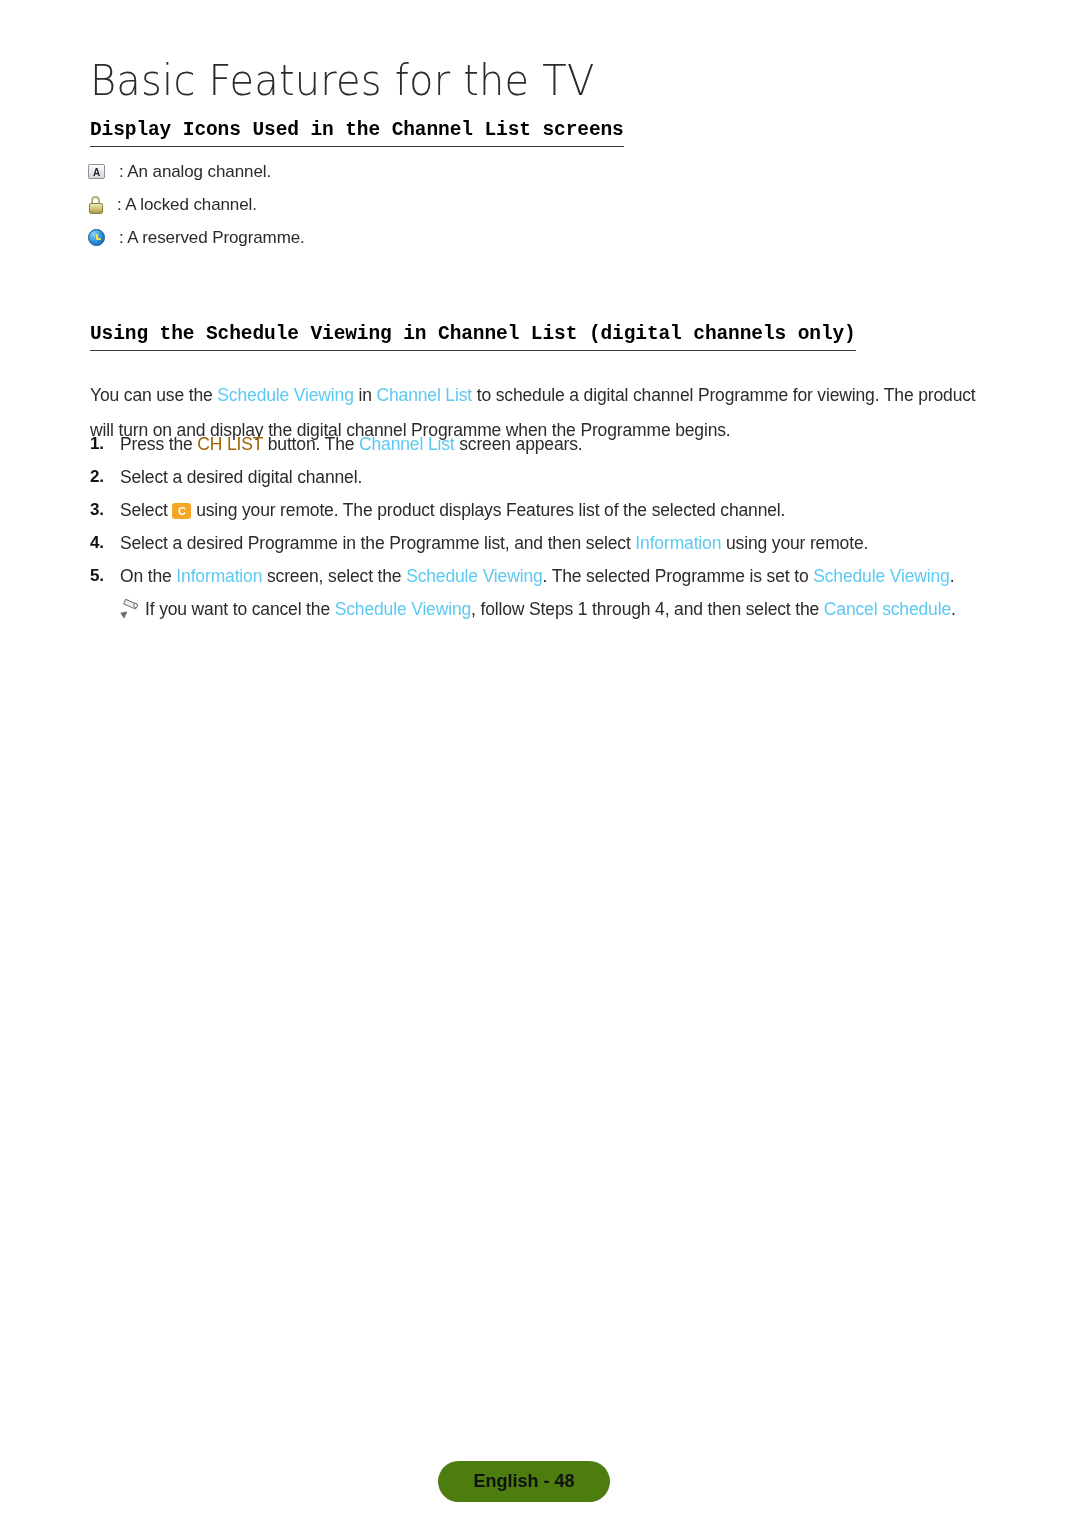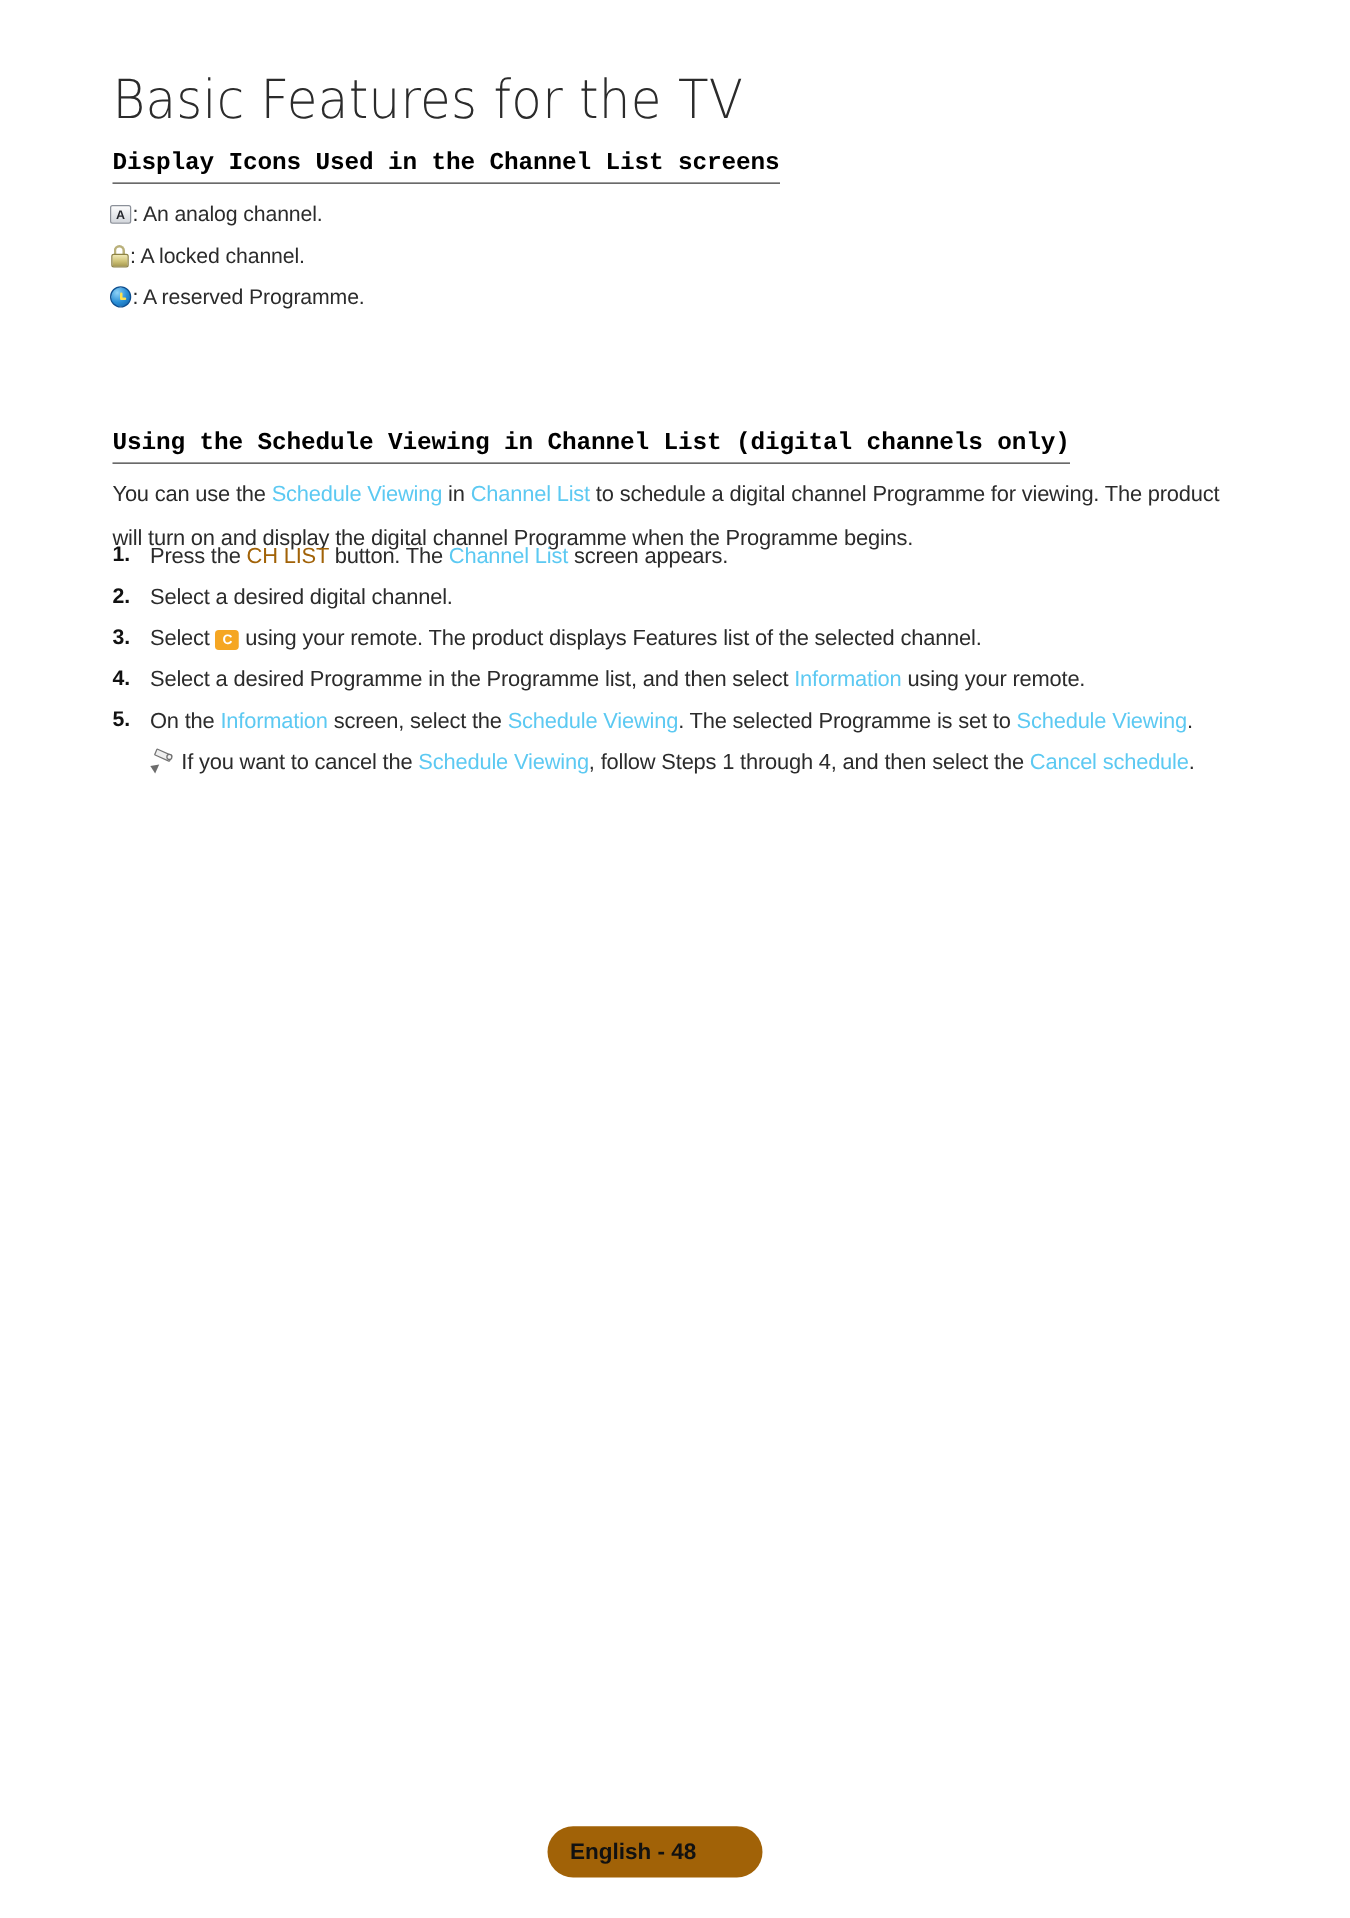--- a/index.html
+++ b/index.html
@@ -46,38 +46,38 @@
     font-size: 19.5px;
     font-weight: bold;
     color: #000000;
     white-space: nowrap;
     padding-bottom: 5px;
     border-bottom: 1.6px solid #3a3a3a;
     letter-spacing: -0.1px;
     font-family: Liberation Mono, monospace;
   }
   #heading-display-icons { top: 119px; }
-  #heading-schedule-viewing { top: 343px; }
+  #heading-schedule-viewing { top: 323px; }
 
   
   .icon-legend {
     position: absolute;
     left: 88px;
     top: 155px;
     width: 900px;
   }
   .legend-row {
     display: flex;
     align-items: center;
     height: 33px;
     font-size: 17px;
     color: #2b2b2b;
   }
   .legend-row .legend-text {
-    margin-left: 1px;
+    margin-left: 14px;
     letter-spacing: -0.1px;
   }
 
   
   .icon-analog {
     display: inline-block;
     width: 17px;
     height: 15px;
     line-height: 15px;
     text-align: center;
@@ -272,21 +272,22 @@
 
   
   .footer-pill {
     position: absolute;
     left: 50%;
     transform: translateX(-50%);
     top: 1461px;
     min-width: 172px;
     height: 41px;
     line-height: 41px;
-    background: #a16207;
+    text-align: center;
+    background: #4d7c0f;
     border-radius: 21px;
     font-size: 18px;
     font-weight: bold;
     color: #111111;
     padding: 0 18px;
     box-sizing: border-box;
   }
 </style>
 </head>
 <body>

